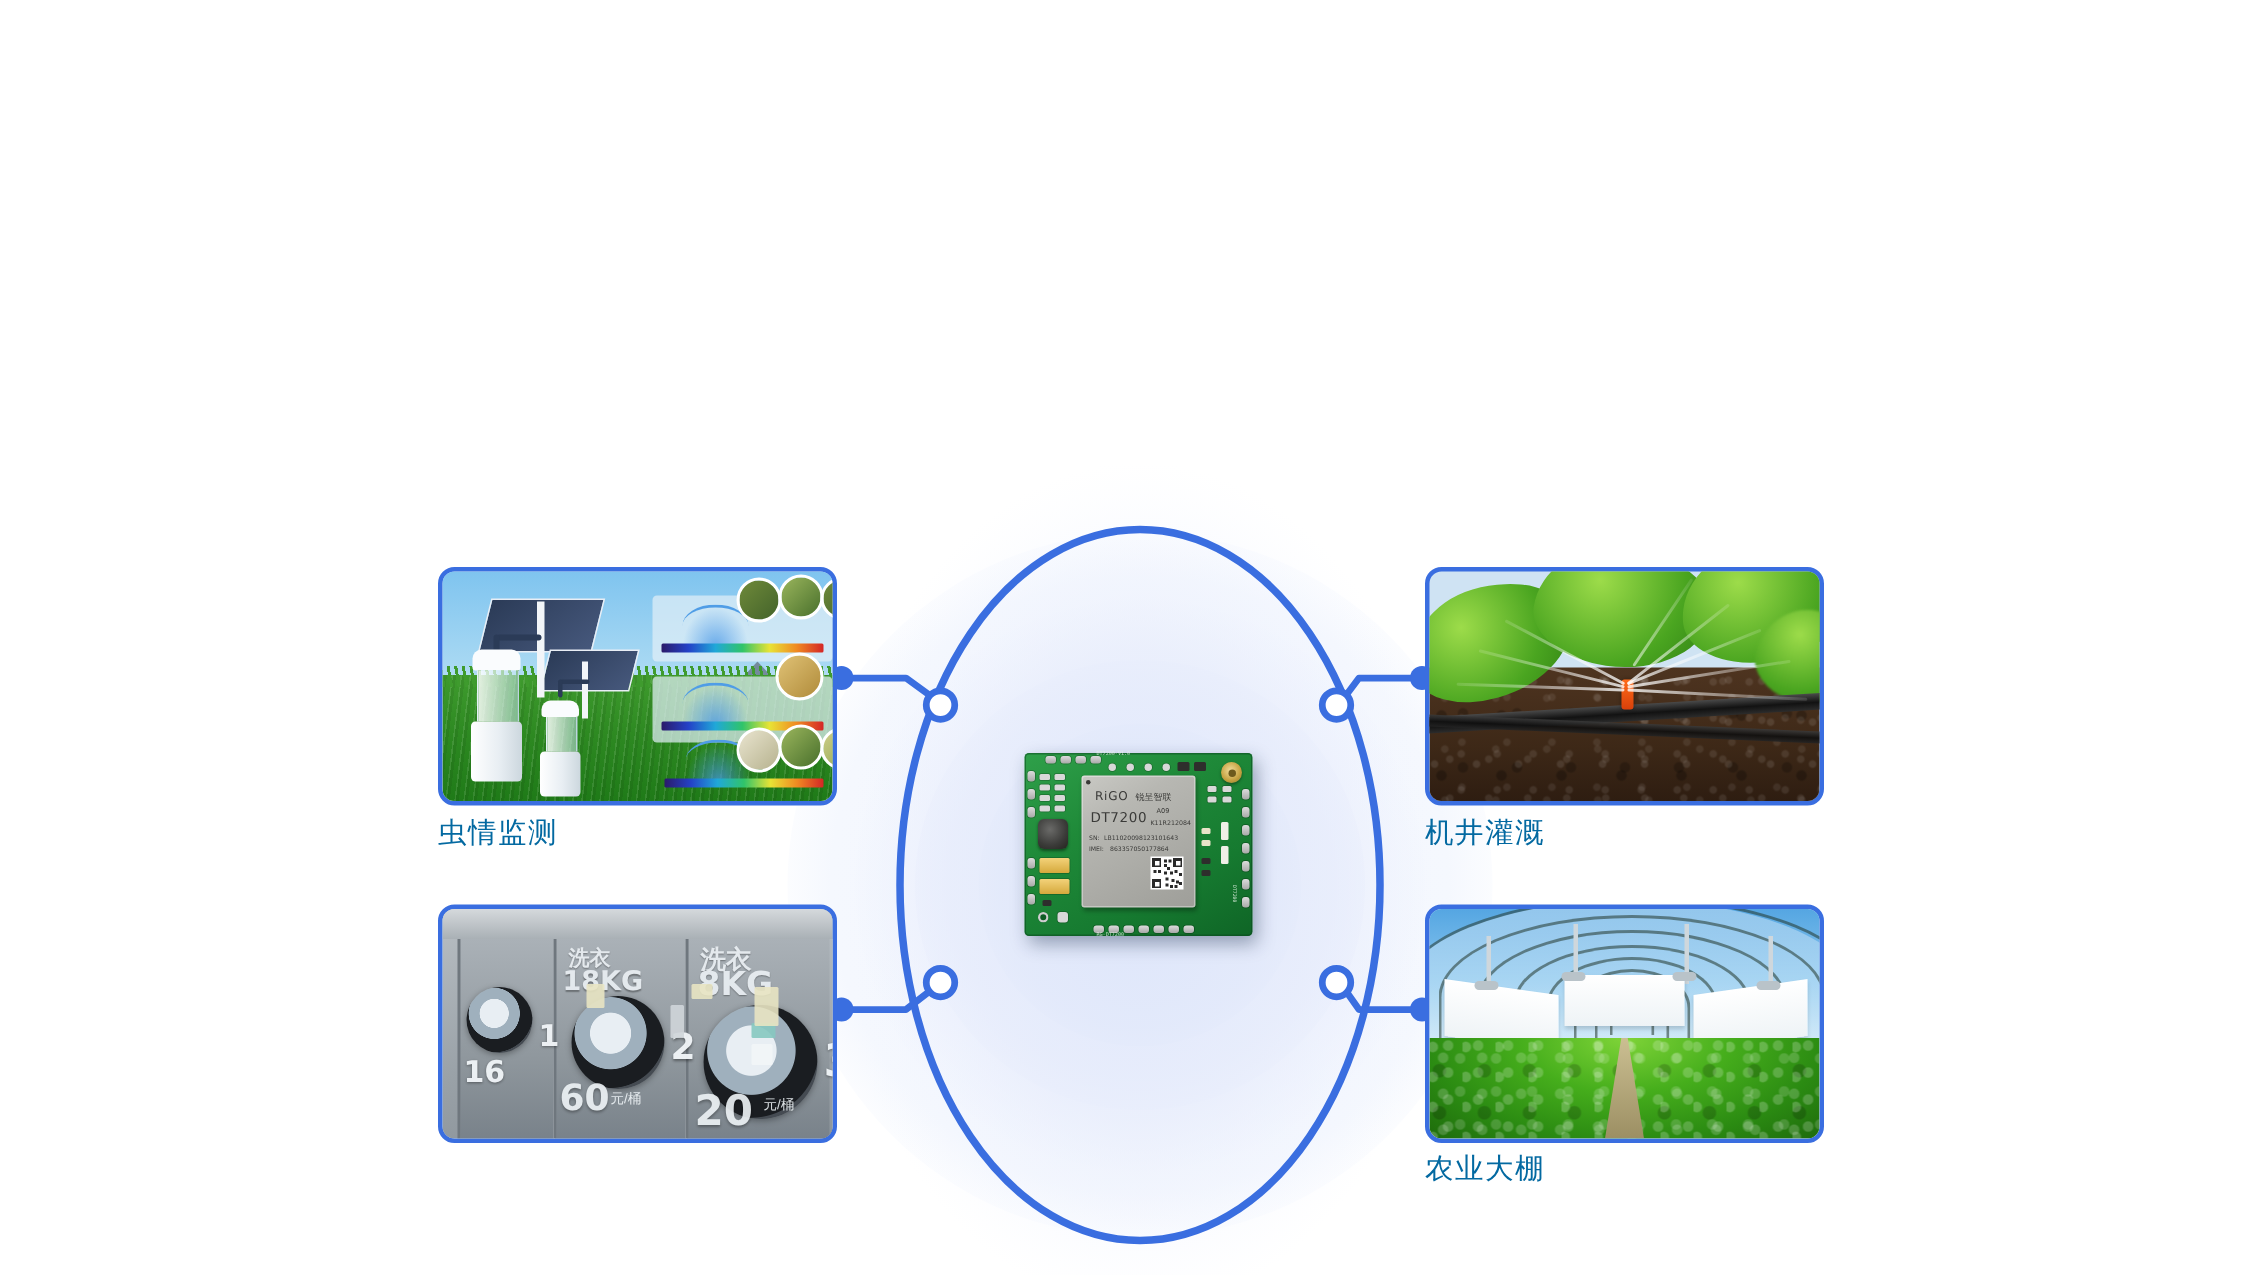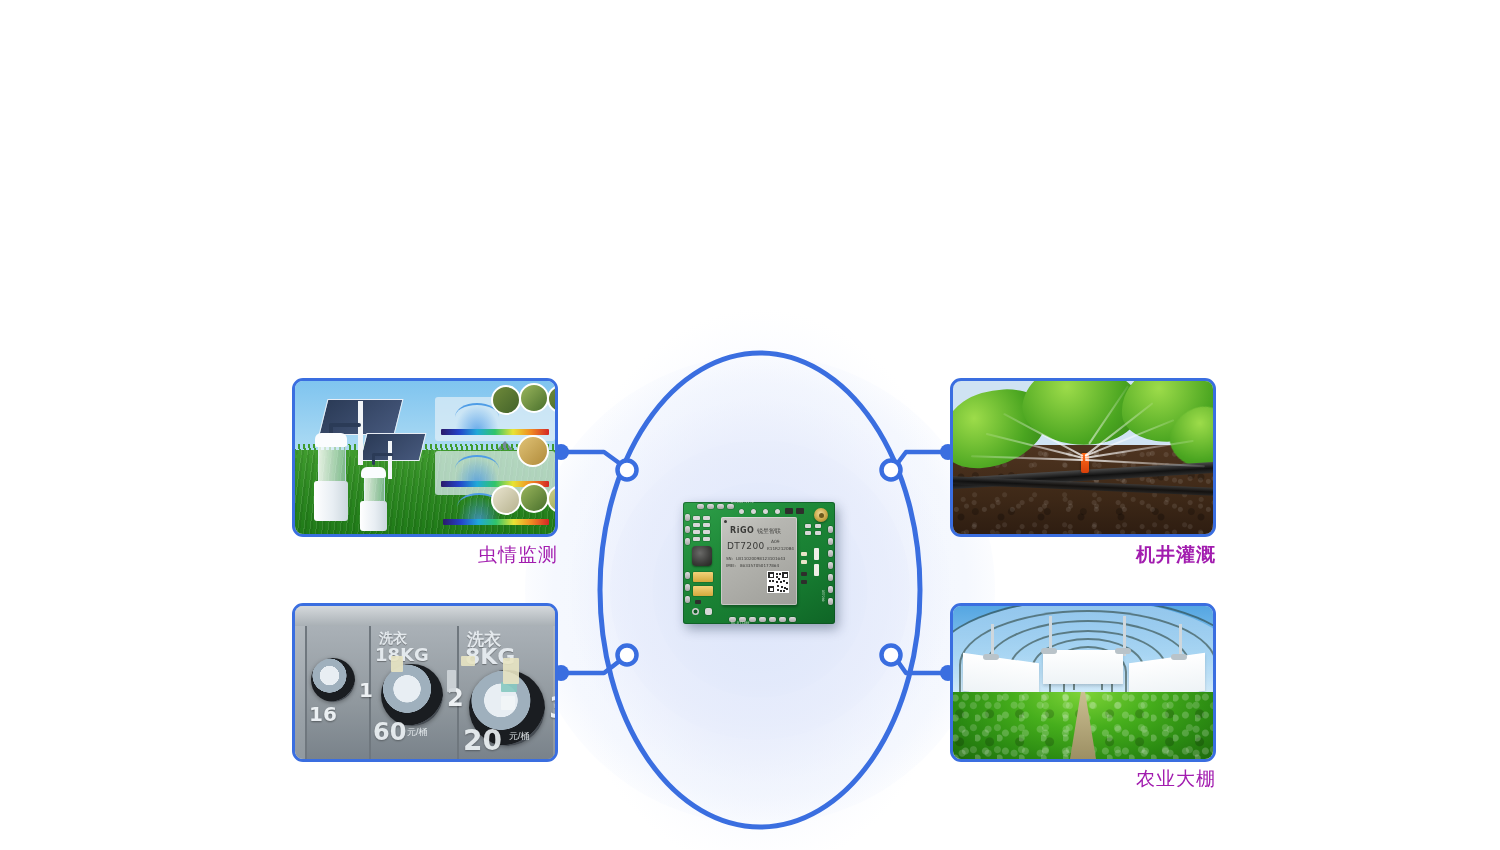--- a/index.html
+++ b/index.html
@@ -35,28 +35,28 @@
     box-sizing:border-box;
     background:#cfe3f3;
   }
   .card-tl{left:292px;top:378px;}
   .card-bl{left:292px;top:603px;}
   .card-tr{left:950px;top:378px;}
   .card-br{left:950px;top:603px;}
 
   .card-label{
     position:absolute;
-    width:266px;text-align:right;
-    font-size:19px;color:#a21caf;
+    width:266px;text-align:left;
+    font-size:19px;color:#0369a1;
     font-family:"DejaVu Sans","Liberation Sans",sans-serif;
     letter-spacing:1px;
   }
   .lbl-tl{left:292px;top:542px;}
   .lbl-bl{left:292px;top:766px;}
-  .lbl-tr{left:950px;top:542px;font-weight:bold;}
+  .lbl-tr{left:950px;top:542px;}
   .lbl-br{left:950px;top:766px;}
 
   .scene{position:absolute;left:0;top:0;width:100%;height:100%;}
 
   
   .pest-sky{position:absolute;inset:0;background:linear-gradient(#7fc4ef 0%,#a9d9f3 42%,#cfe9f7 58%,#cfe9f7 60%);}
   .pest-grass{position:absolute;left:0;right:0;bottom:0;height:55%;
     background:linear-gradient(#3f9b2e 0%,#2e8a22 45%,#1f7a18 100%);}
   .pest-grass:before{content:"";position:absolute;inset:0;
     background:repeating-linear-gradient(97deg,rgba(255,255,255,.10) 0 1px,rgba(0,0,0,.07) 1px 3px,transparent 3px 6px);}
@@ -474,21 +474,21 @@
     <div class="pad" style="right:14px;top:29px;width:6px;height:4px;"></div>
     <div class="cap white" style="right:16px;top:46px;width:5px;height:12px;"></div>
     <div class="cap white" style="right:16px;top:62px;width:5px;height:12px;"></div>
     <div class="cap" style="right:28px;top:50px;width:6px;height:4px;"></div>
     <div class="cap" style="right:28px;top:58px;width:6px;height:4px;"></div>
     <div class="cap dark" style="right:28px;top:70px;width:6px;height:4px;"></div>
     <div class="cap dark" style="right:28px;top:78px;width:6px;height:4px;"></div>
     <div class="silk" style="right:10px;top:88px;font-size:3.2px;writing-mode:vertical-rl;">DT7200</div>
 
     <div class="shield">
-      <div class="shield-txt" style="left:9px;top:9px;font-size:8px;font-weight:bold;letter-spacing:.5px;">RiGO</div>
+      <div class="shield-txt" style="left:9px;top:9px;font-size:8px;font-weight:normal;letter-spacing:.5px;">RiGO</div>
       <div class="shield-txt" style="left:36px;top:10px;font-size:6px;">锐呈智联</div>
       <div class="shield-txt" style="left:6px;top:24px;font-size:9px;letter-spacing:.4px;">DT7200</div>
       <div class="shield-txt" style="left:50px;top:22px;font-size:4.4px;">A09</div>
       <div class="shield-txt" style="left:46px;top:29px;font-size:4.2px;">K11R212084</div>
       <div class="shield-txt" style="left:5px;top:39px;font-size:4.1px;">SN:</div>
       <div class="shield-txt" style="left:15px;top:39px;font-size:4.1px;">LB11020098123101643</div>
       <div class="shield-txt" style="left:5px;top:46px;font-size:4.1px;">IMEI:</div>
       <div class="shield-txt" style="left:19px;top:46px;font-size:4.1px;">863357050177864</div>
 
       <div class="qr">

